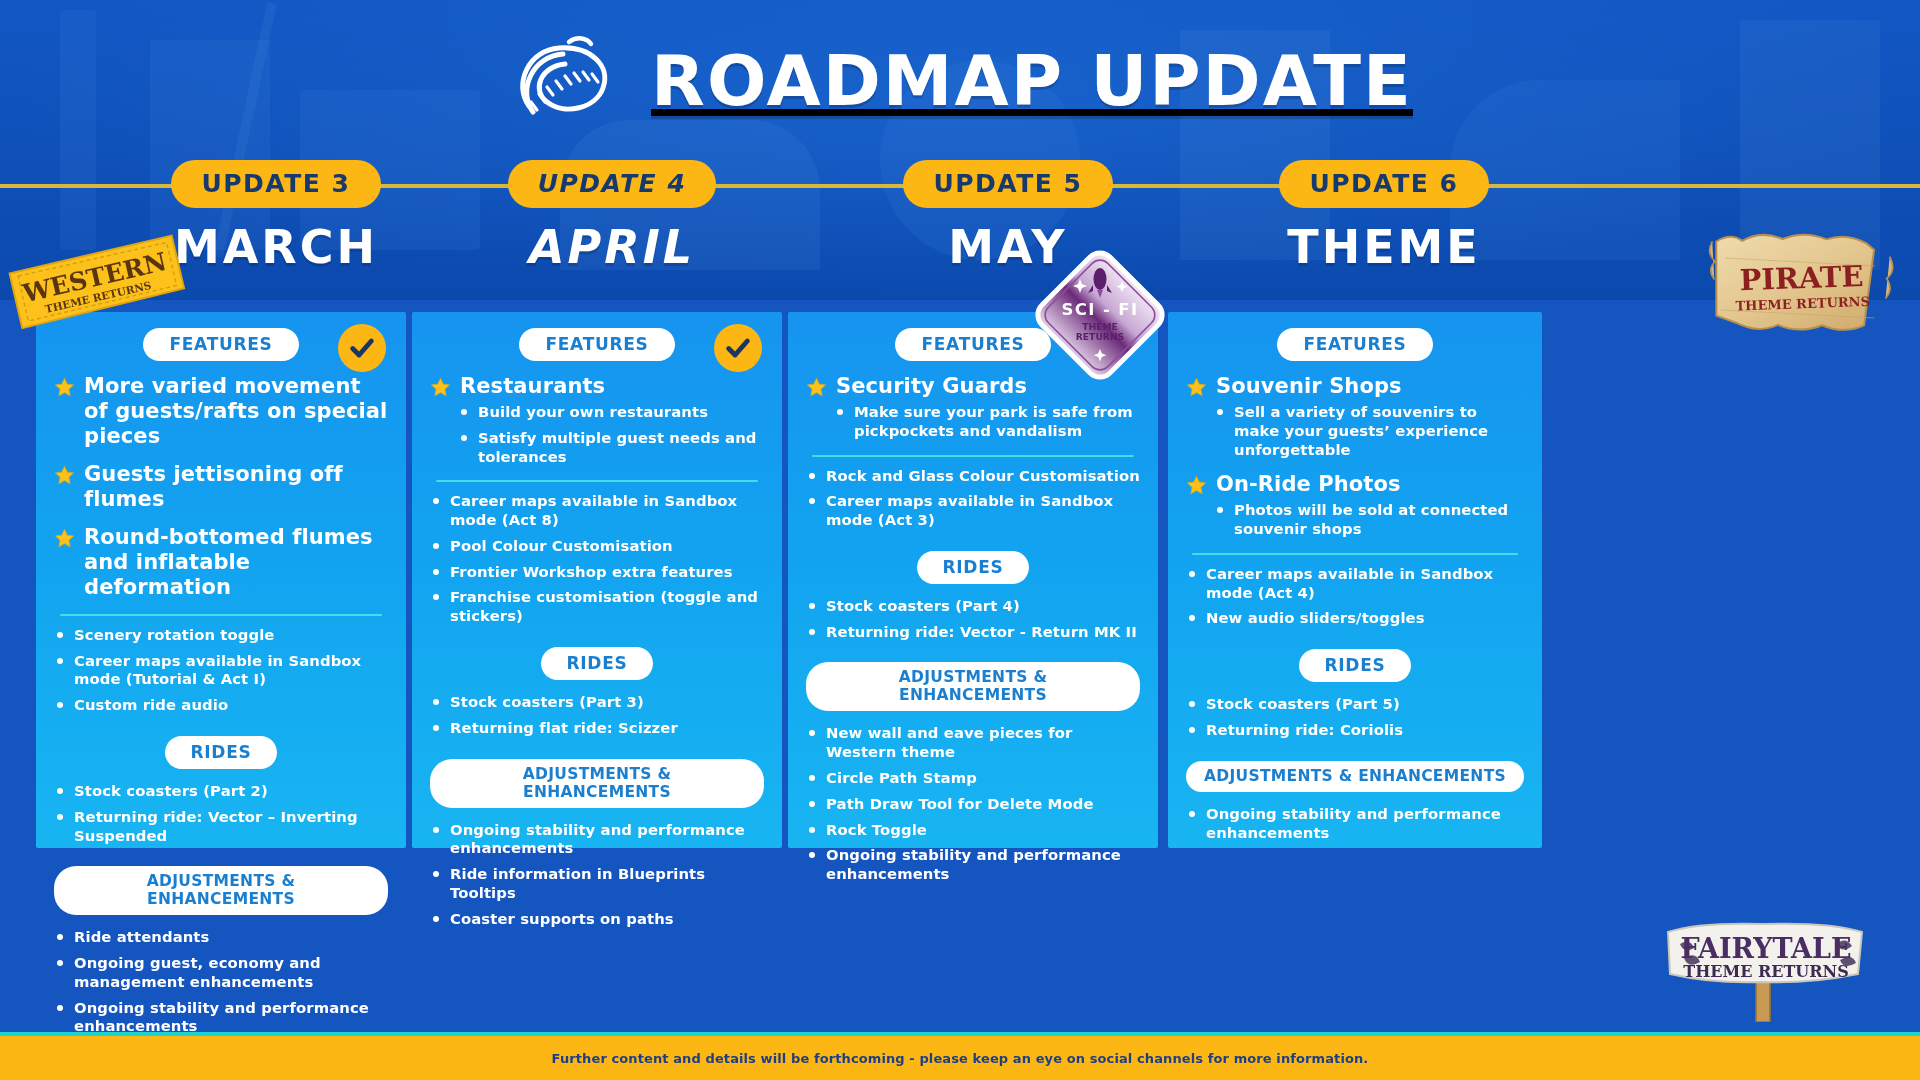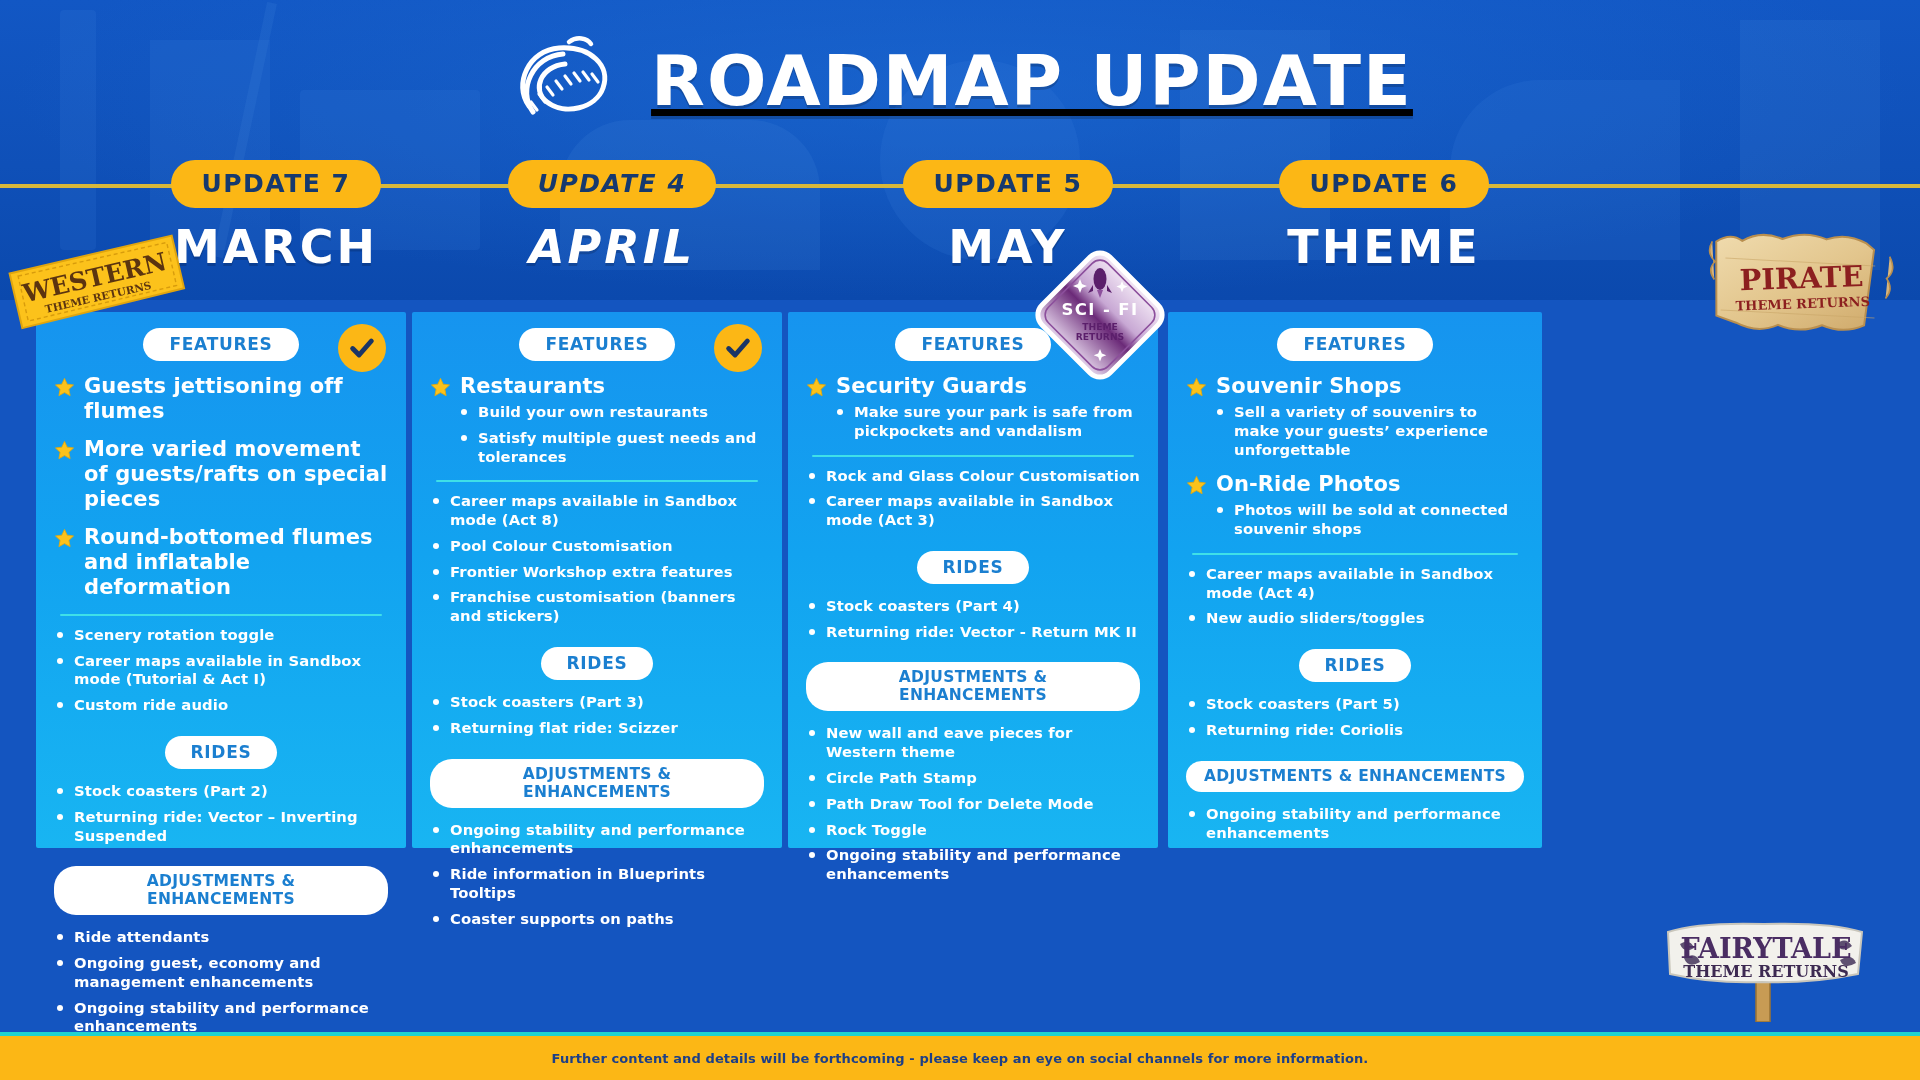--- a/index.html
+++ b/index.html
@@ -151,46 +151,46 @@
       </g>
       <path d="M62 12 C70 6, 80 8, 84 14" fill="none" stroke="#ffffff" stroke-width="4.5" stroke-linecap="round"></path>
     </svg>
     <div id="main-title">ROADMAP UPDATE</div>
   </div>
 
   <div id="timeline-rule"></div>
 </div>
 
 <div id="heads">
-    <div class="col-head" style="left: 36px;"><span class="update-pill">UPDATE 7</span><span class="month">MARCH</span></div>
+    <div class="col-head" style="left: 36px;"><span class="update-pill">UPDATE 3</span><span class="month">MARCH</span></div>
     <div class="col-head" style="left: 372px; font-style: italic;"><span class="update-pill">UPDATE 4</span><span class="month">APRIL</span></div>
     <div class="col-head" style="left: 768px; text-align: center;"><span class="update-pill">UPDATE 5</span><span class="month">MAY</span></div>
     <div class="col-head" style="left: 1144px;"><span class="update-pill">UPDATE 6</span><span class="month">THEME</span></div>
   </div>
 
 <div id="cards">
     <div class="card" id="card-0">
       <div class="card-inner">
         <div class="check-badge">
           <svg viewBox="0 0 24 24" width="28" height="28">
             <path d="M4 12.5 L9.5 18 L20 6" fill="none" stroke="#1a3566" stroke-width="4.2" stroke-linecap="round" stroke-linejoin="round"></path>
           </svg>
         </div>
         <div class="pill">FEATURES</div>
         <div class="star-row">
           <svg class="star-ico" viewBox="0 0 24 24">
             <path d="M12 1.6l3.1 6.6 7.2 .9-5.3 5 1.4 7.2L12 17.8 5.6 21.3 7 14.1 1.7 9.1l7.2-.9z" fill="#fcc21b" stroke="#e3a90c" stroke-width="1"></path>
           </svg>
+          <div class="star-title">More varied movement of guests/rafts on special pieces</div>
+        </div>
+        <div class="star-row">
+          <svg class="star-ico" viewBox="0 0 24 24">
+            <path d="M12 1.6l3.1 6.6 7.2 .9-5.3 5 1.4 7.2L12 17.8 5.6 21.3 7 14.1 1.7 9.1l7.2-.9z" fill="#fcc21b" stroke="#e3a90c" stroke-width="1"></path>
+          </svg>
           <div class="star-title">Guests jettisoning off flumes</div>
-        </div>
-        <div class="star-row">
-          <svg class="star-ico" viewBox="0 0 24 24">
-            <path d="M12 1.6l3.1 6.6 7.2 .9-5.3 5 1.4 7.2L12 17.8 5.6 21.3 7 14.1 1.7 9.1l7.2-.9z" fill="#fcc21b" stroke="#e3a90c" stroke-width="1"></path>
-          </svg>
-          <div class="star-title">More varied movement of guests/rafts on special pieces</div>
         </div>
         <div class="star-row">
           <svg class="star-ico" viewBox="0 0 24 24">
             <path d="M12 1.6l3.1 6.6 7.2 .9-5.3 5 1.4 7.2L12 17.8 5.6 21.3 7 14.1 1.7 9.1l7.2-.9z" fill="#fcc21b" stroke="#e3a90c" stroke-width="1"></path>
           </svg>
           <div class="star-title">Round-bottomed flumes and inflatable deformation</div>
         </div>
         <div class="divider"></div>
         <ul class="bul ">
           <li>Scenery rotation toggle</li>
@@ -230,21 +230,21 @@
         </div>
         <ul class="bul sub">
           <li>Build your own restaurants</li>
           <li>Satisfy multiple guest needs and tolerances</li>
         </ul>
         <div class="divider"></div>
         <ul class="bul ">
           <li>Career maps available in Sandbox mode (Act 8)</li>
           <li>Pool Colour Customisation</li>
           <li>Frontier Workshop extra features</li>
-          <li>Franchise customisation (banners and stickers)</li>
+          <li>Franchise customisation (toggle and stickers)</li>
         </ul>
         <div class="sec-gap"></div>
         <div class="pill">RIDES</div>
         <div class="sec-gap-sm"></div>
         <ul class="bul ">
           <li>Stock coasters (Part 3)</li>
           <li>Returning flat ride: Scizzer</li>
         </ul>
         <div class="sec-gap"></div>
         <div class="pill adj">ADJUSTMENTS &amp; ENHANCEMENTS</div>

